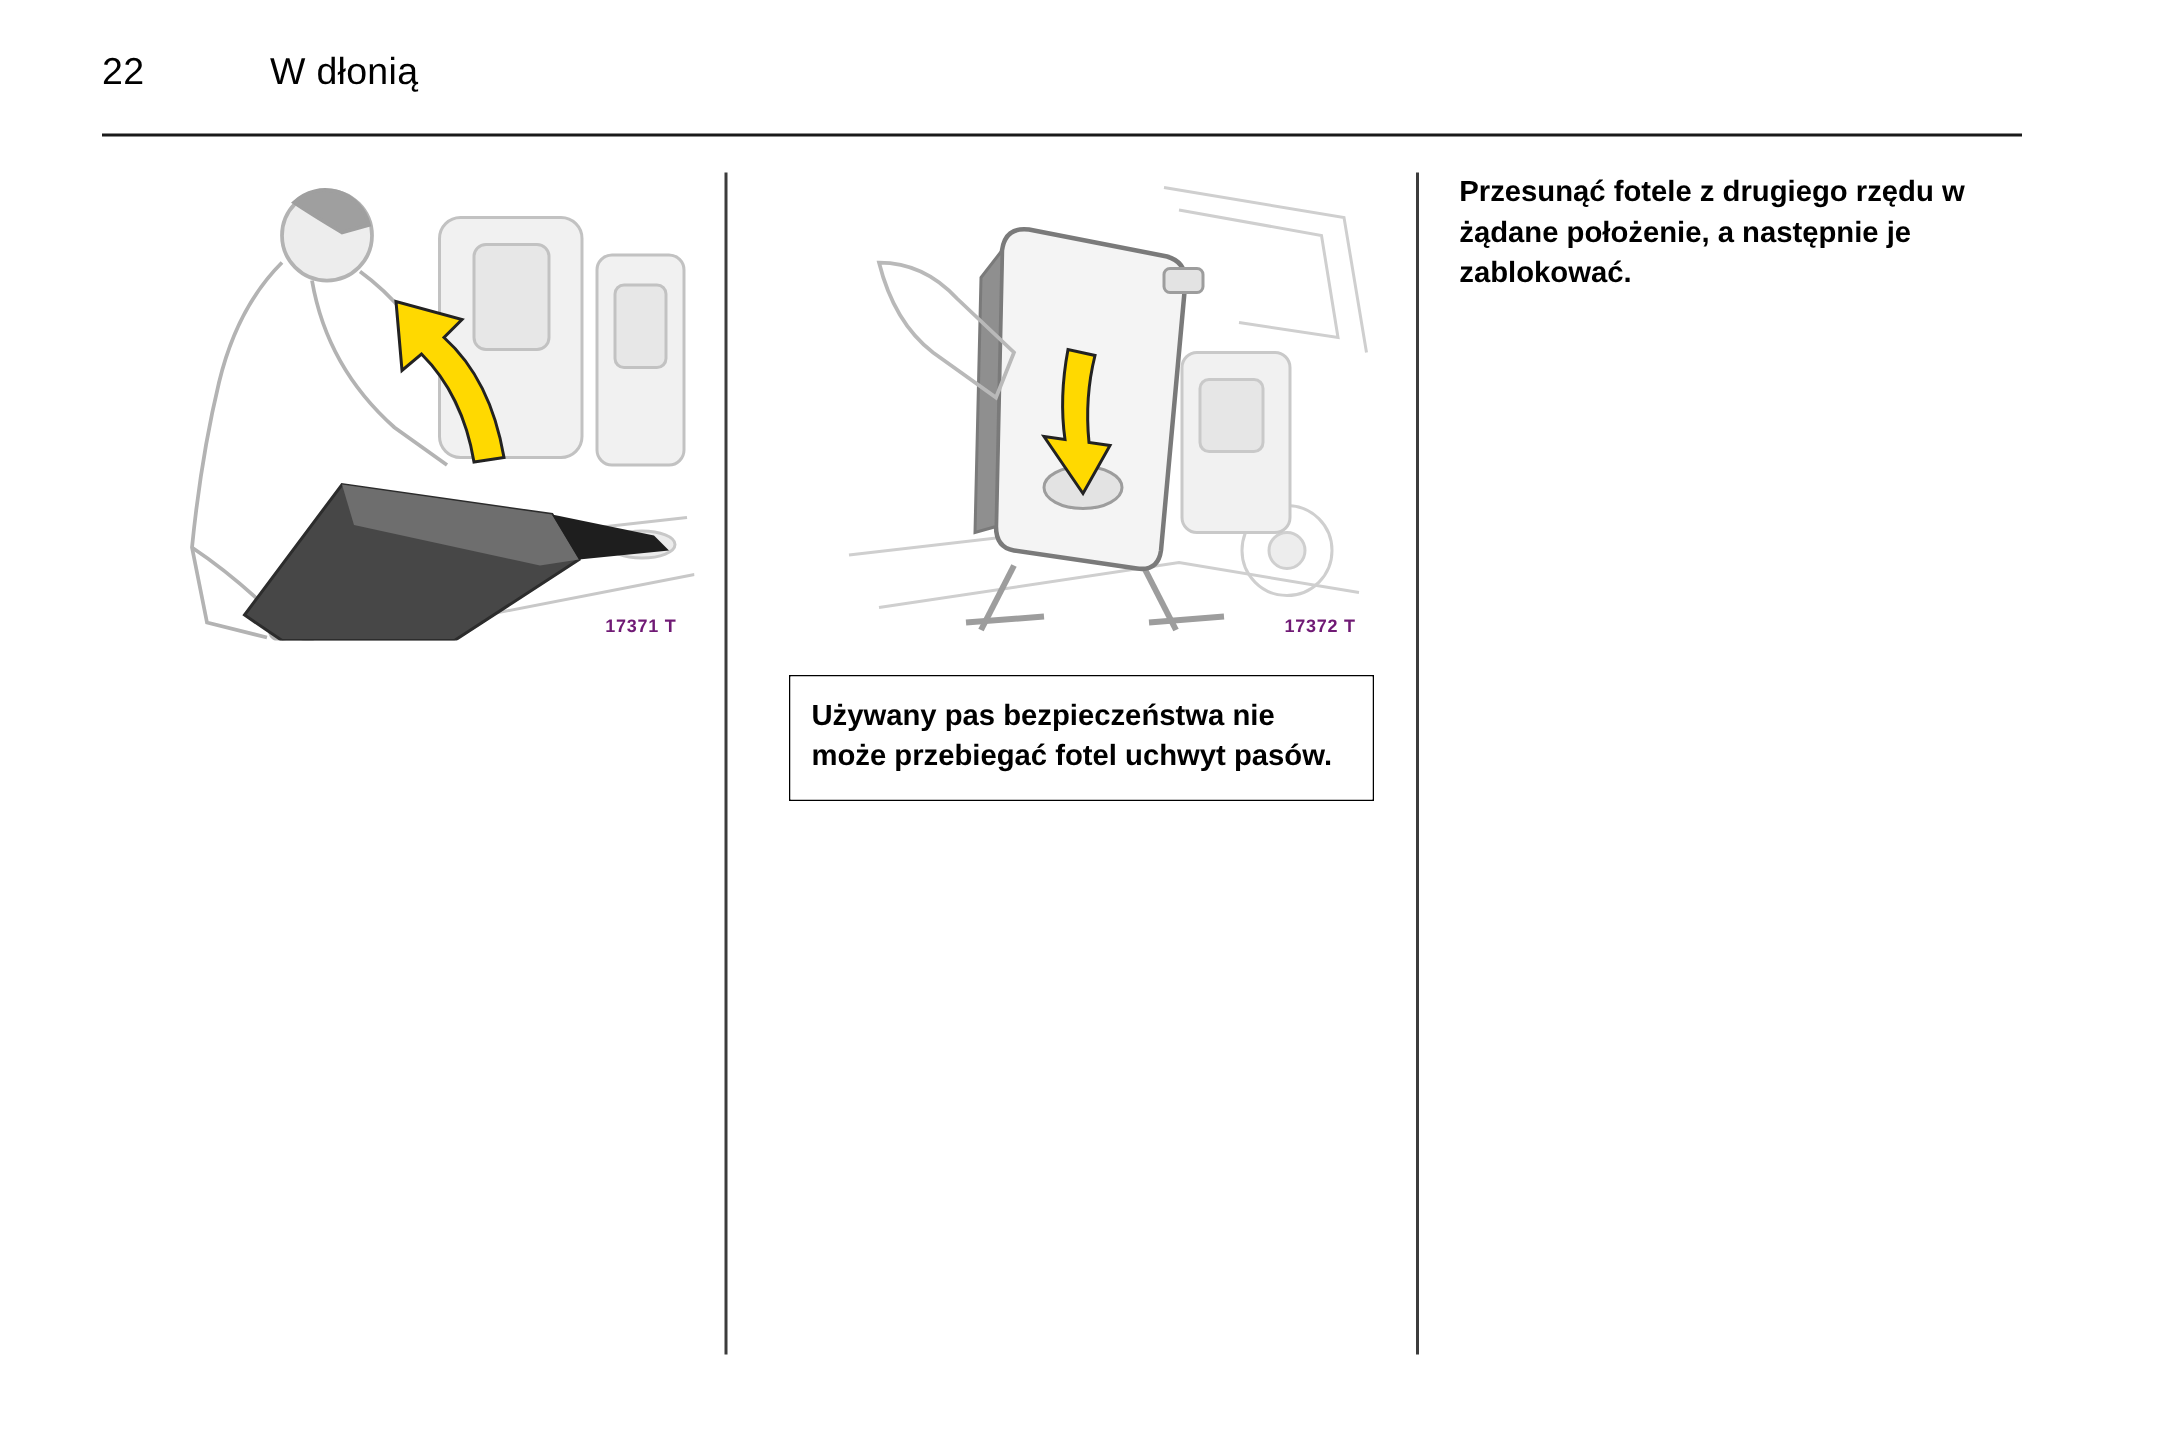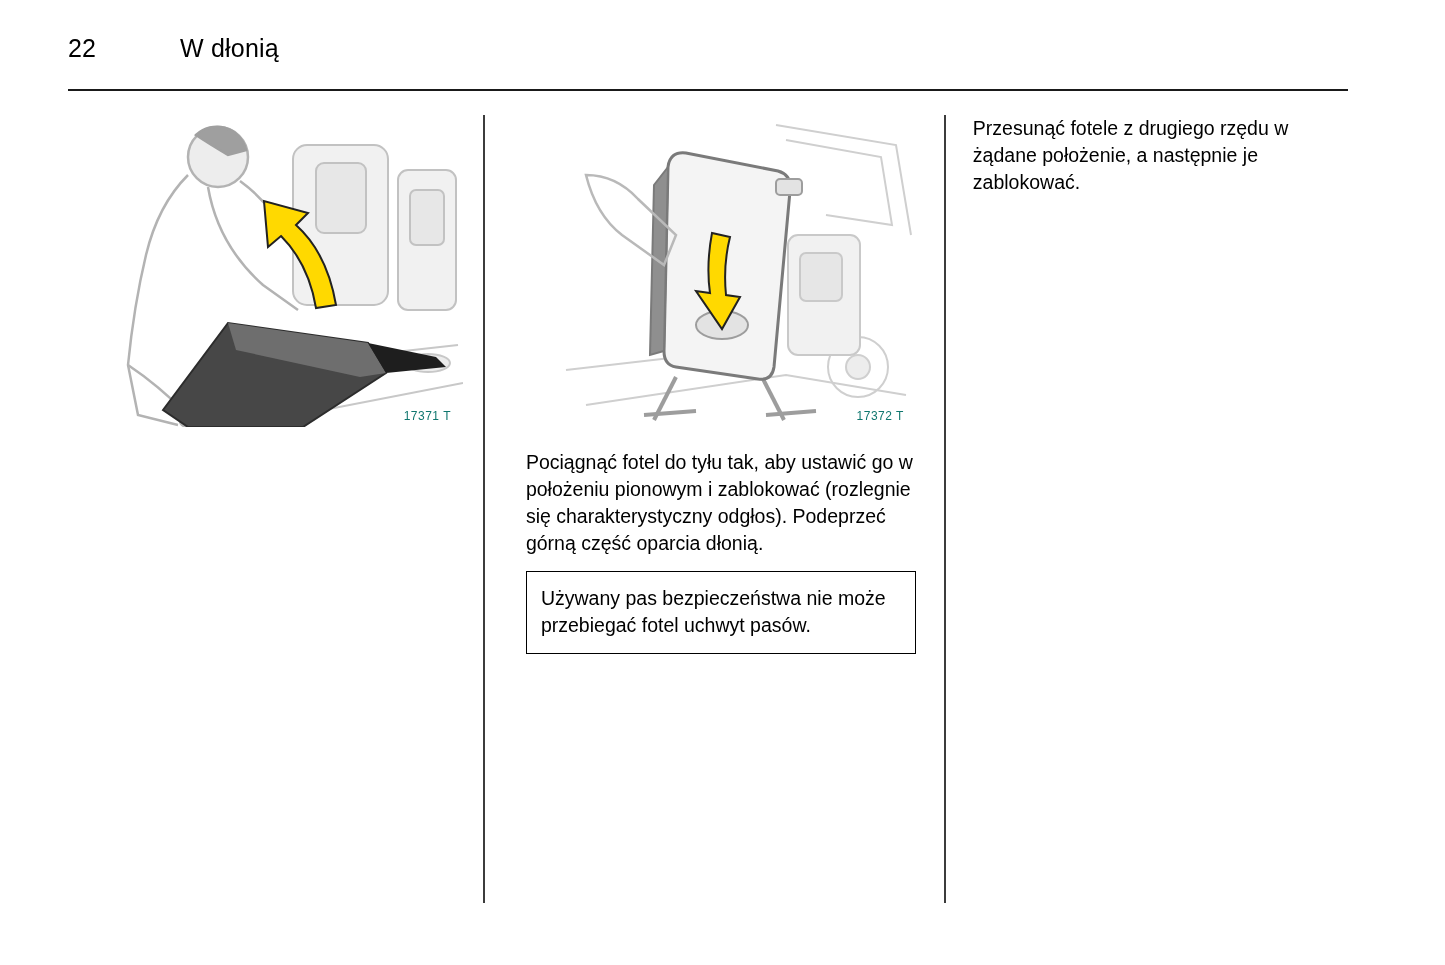--- a/index.html
+++ b/index.html
@@ -30,42 +30,42 @@
     border-top: 2px solid #1a1a1a;
     margin: 26px 97px 0 68px;
     height: 0;
   }
   .main {
     display: flex;
     align-items: stretch;
     margin: 24px 97px 0 68px;
     min-height: 788px;
   }
-  .col { box-sizing: border-box; }
+  .col { box-sizing: border-box; font-weight: bold; }
   .col1 { width: 395px; }
   .col2 { width: 390px; margin-left: 41px; }
   .col3 { width: 390px; margin-left: 27px; }
   .vdiv {
     width: 2px;
     background: #3c3c3c;
   }
   .vd1 { margin-left: 20px; }
   .vd2 { margin-left: 28px; }
 
   figure {
     margin: 0 0 18px 0;
     position: relative;
     padding: 0;
   }
   .fig-label {
     position: absolute;
     right: 12px;
     bottom: 8px;
     font-size: 12px;
-    color: #0f766e;
+    color: #701a75;
     letter-spacing: 0.5px;
   }
   p {
     margin: 0 0 10px 0;
     font-size: 19.5px;
     line-height: 1.38;
   }
   .warning {
     border: 1.5px solid #000;
     margin-top: 14px;
@@ -176,21 +176,20 @@
 
           <g stroke="#b9b9b9" fill="none" stroke-width="2.5">
             <path d="M60 60 Q90 60 112 84 L150 120 L138 150 L96 120 Q70 100 60 60 Z"></path>
           </g>
 
           <path d="M186 118 Q180 150 184 178 L170 176 L196 214 L214 182 L200 180 Q197 150 204 122 Z" fill="#ffd900" stroke="#222" stroke-width="2"></path>
         </svg>
         <span class="fig-label">17372 T</span>
       </figure>
 
-      <p>Pociągnąć fotel do tyłu tak, aby ustawić go w położeniu pionowym i zablokować (rozlegnie się charakterystyczny odgłos). Podeprzeć górną część oparcia dłonią.</p>
 
       <div class="warning">
         <div class="warning-body">Używany pas bezpieczeństwa nie może przebiegać fotel uchwyt pasów.</div>
       </div>
     </section>
 
     <div class="vdiv vd2"></div>
 
     <section class="col col3">
       <p>Przesunąć fotele z drugiego rzędu w żądane położenie, a następnie je zablokować.</p>

